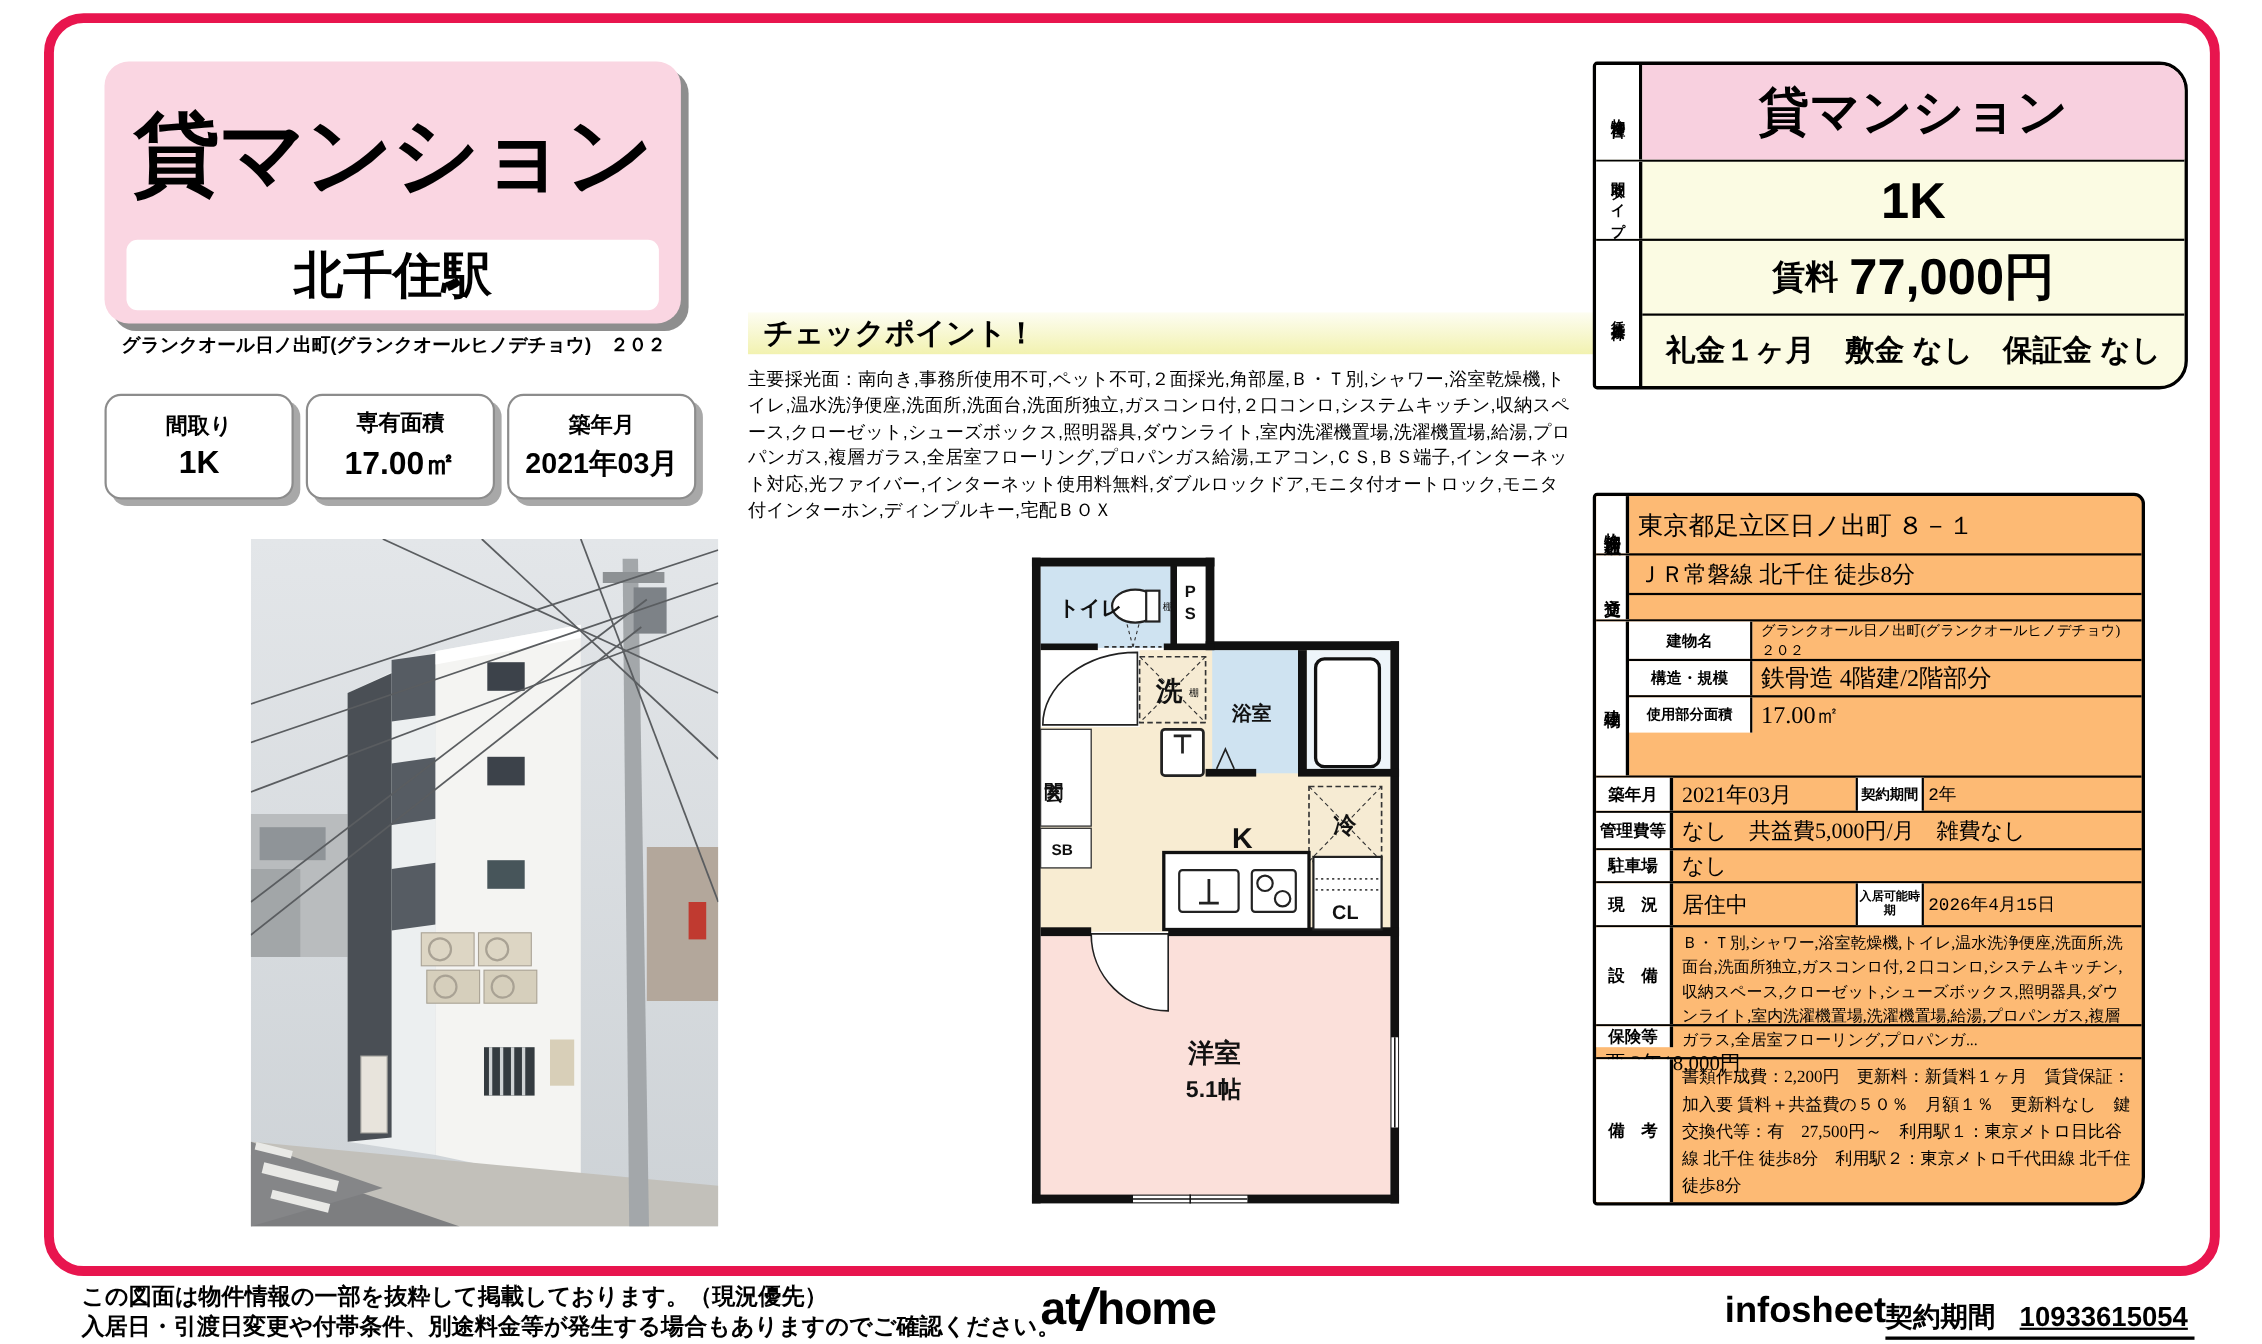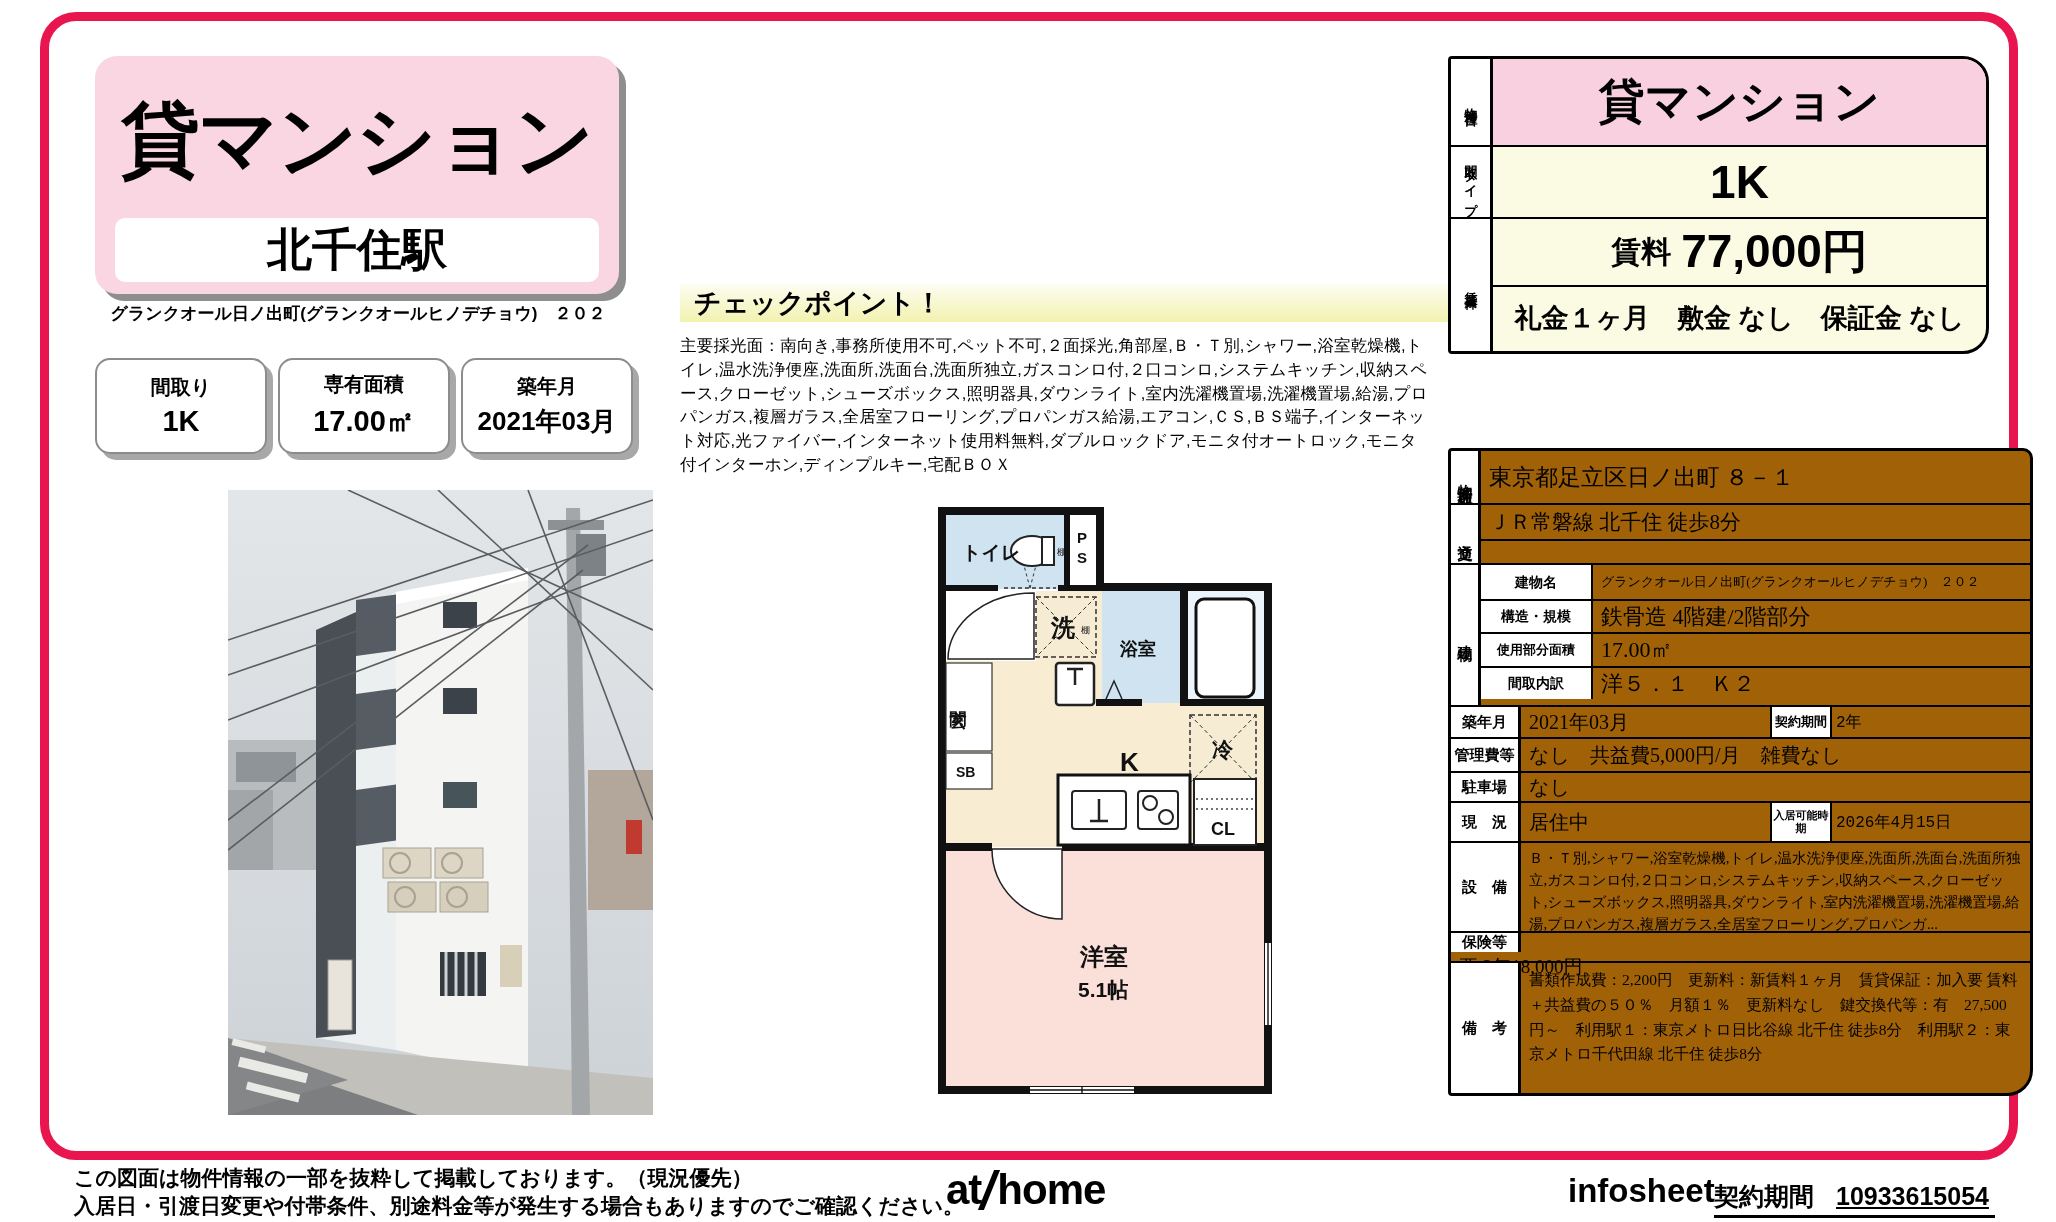--- a/index.html
+++ b/index.html
@@ -41,22 +41,22 @@
   
   .photo { position:absolute; left:228px; top:490px; width:425px; height:625px; }
 
   
   .plan { position:absolute; left:938px; top:503px; width:334px; height:597px; }
   .plan text { font-family:"Liberation Sans", sans-serif; fill:#111; }
 
   
   .t1 { position:absolute; left:1448px; top:56px; width:541px; border:3px solid #000;
         border-radius:4px 26px 26px 4px; overflow:hidden; background:#fbfbe3; }
-  .t2 { position:absolute; left:1448px; top:448px; width:585px; border:3px solid #000;
-        border-radius:4px 10px 26px 4px; overflow:hidden; background:#a16207; }
+  .t2 { position:absolute; left:1448px; top:448px; width:502px; border:3px solid #000;
+        border-radius:4px 10px 26px 4px; overflow:hidden; background:#fdba74; }
   .trow { display:flex; border-top:2px solid #000; align-items:stretch; }
   .trow:first-child { border-top:none; }
   .lab { background:#fff; border-right:3px solid #000; display:flex; align-items:center;
          justify-content:center; font-weight:700; text-align:center; flex:none; }
   .vt { writing-mode:vertical-rl; text-orientation:upright; letter-spacing:2px; }
   .val { flex:1; display:flex; align-items:center; }
   .center { justify-content:center; }
   .t1 .lab { width:42px; font-size:13px; }
   .t1 .val { font-family:"Liberation Sans", sans-serif; }
   .subcol { flex:1; display:flex; flex-direction:column; }
@@ -367,24 +367,20 @@
           <div class="val">グランクオール日ノ出町(グランクオールヒノデチョウ)　２０２</div>
         </div>
         <div class="subrow r-st">
           <div class="labC">構造・規模</div>
           <div class="val">鉄骨造 4階建/2階部分</div>
         </div>
         <div class="subrow r-ar">
           <div class="labC" style="font-size:13px; padding:0 8px;">使用部分面積</div>
           <div class="val">17.00㎡</div>
         </div>
-        <div class="subrow r-md">
-          <div class="labC">間取内訳</div>
-          <div class="val">洋５．１　Ｋ２</div>
-        </div>
       </div>
     </div>
     <div class="trow r-built">
       <div class="lab labB">築年月</div>
       <div class="val">2021年03月</div>
       <div class="mini">契約期間</div>
       <div class="val2">2年</div>
     </div>
     <div class="trow r-mgmt">
       <div class="lab labB">管理費等</div>

